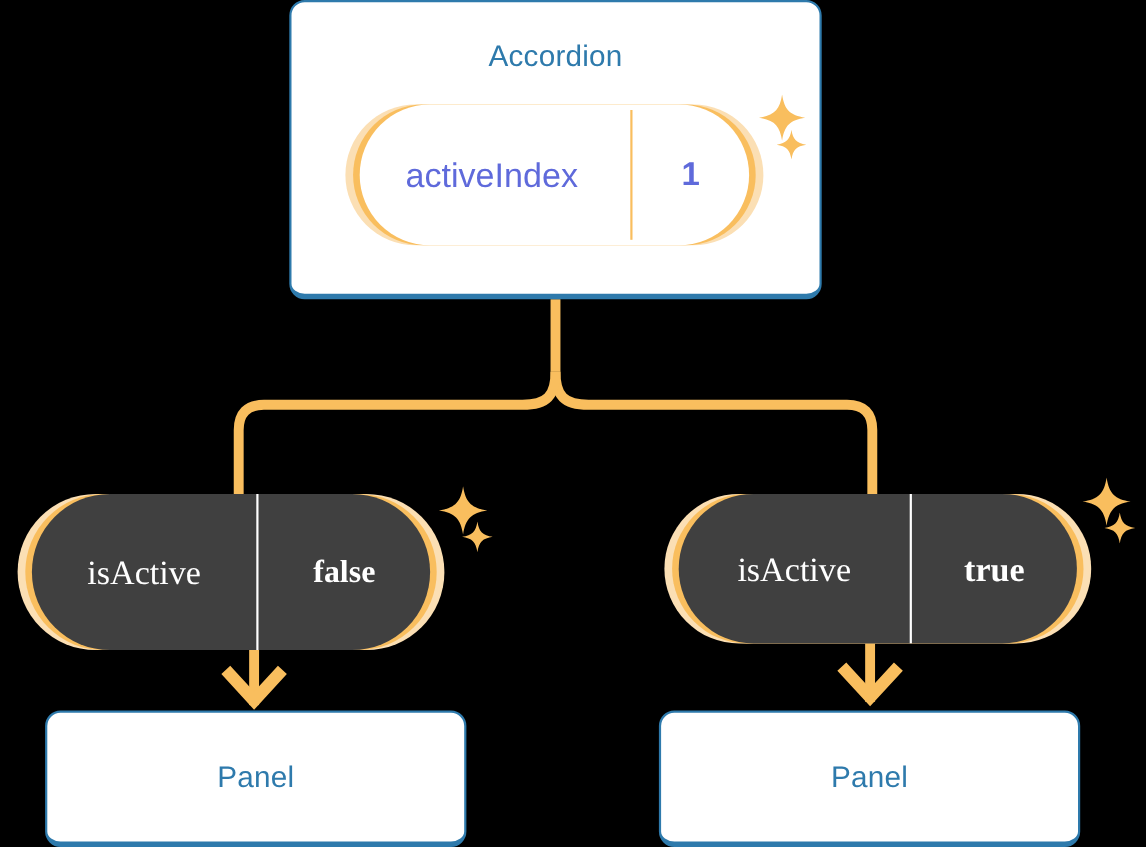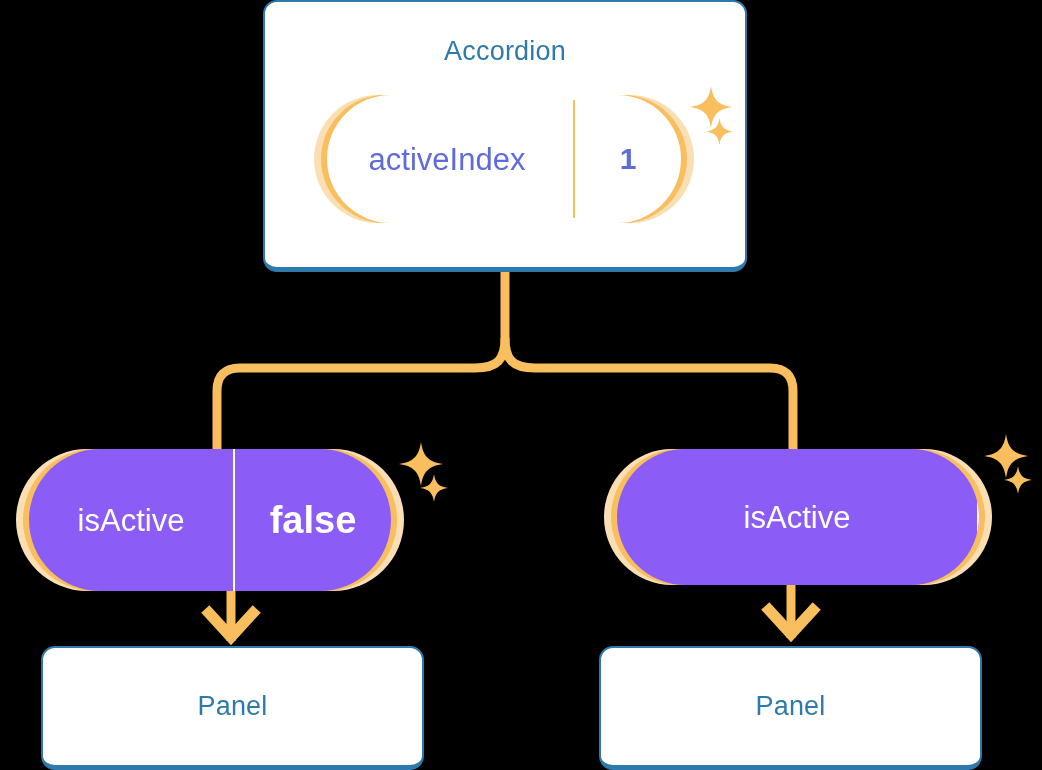--- a/index.html
+++ b/index.html
@@ -121,21 +121,21 @@
   .pill-light .pill-key   { color: #5F6ADB; }
   .pill-light .pill-value { color: #5F6ADB; }
   .pill-light .pill-divider {
     width: 2px;
     background: #F9BE5E;
     margin: 5px 0;
     flex: 0 0 2px;
   }
 
   
-  .pill-solid .pill-inner { background: #8b5cf6; }
+  .pill-solid .pill-inner { background: #404040; font-family: Liberation Serif, serif; }
   .pill-solid .pill-key   { color: #FFFFFF; }
   .pill-solid .pill-value { color: #FFFFFF; }
   .pill-solid .pill-divider {
     width: 2px;
     background: #FFFFFF;
     margin: 0;
     flex: 0 0 2px;
   }
 
   
@@ -144,21 +144,21 @@
     width: 380px; height: 128px;
   }
   #pill-active-index .pill-key   { flex: 1 1 auto; font-size: 31px; padding-right: 6px;}
   #pill-active-index .pill-value { flex: 0 0 106px; font-size: 30px; }
 
   #pill-is-active-left {
     left: 16px;   top: 449px;
     width: 388px; height: 142px;
   }
   #pill-is-active-left .pill-key   { flex: 1 1 auto; font-size: 31px; }
-  #pill-is-active-left .pill-value { flex: 0 0 156px; font-size: 38px; }
+  #pill-is-active-left .pill-value { flex: 0 0 156px; font-size: 29px; }
 
   #pill-is-active-right {
     left: 604px;  top: 449px;
     width: 388px; height: 136px;
   }
   #pill-is-active-right .pill-key   { flex: 1 1 auto; font-size: 31px; }
   #pill-is-active-right .pill-value { flex: 0 0 150px; font-size: 31px; }
 
   
   .sparkle {
@@ -225,20 +225,21 @@
 
   <div class="card" id="panel-card-left">
     <div class="card-title">Panel</div>
   </div>
 
   <div class="pill-wrap pill-solid" id="pill-is-active-right">
     <div class="pill-ring">
       <div class="pill-inner">
         <div class="pill-cell pill-key">isActive</div>
         <div class="pill-divider"></div>
+        <div class="pill-cell pill-value">true</div>
       </div>
     </div>
   </div>
 
   <div class="card" id="panel-card-right">
     <div class="card-title">Panel</div>
   </div>
 
   <div id="sparkle-host">
       <div class="sparkle" style="left: 690px; top: 86px; width: 42px; height: 42px;">

